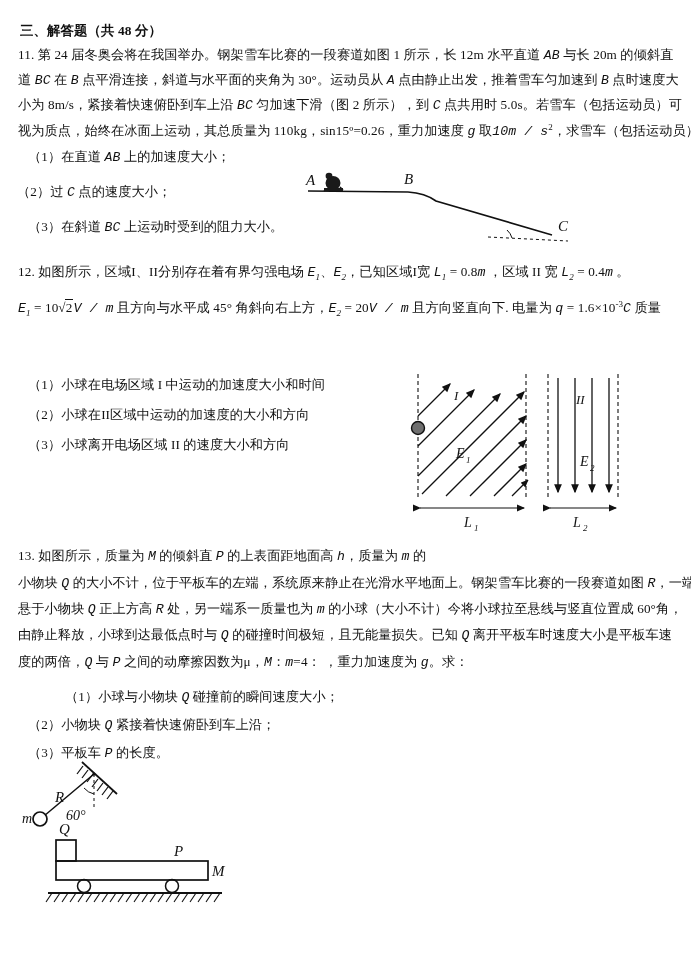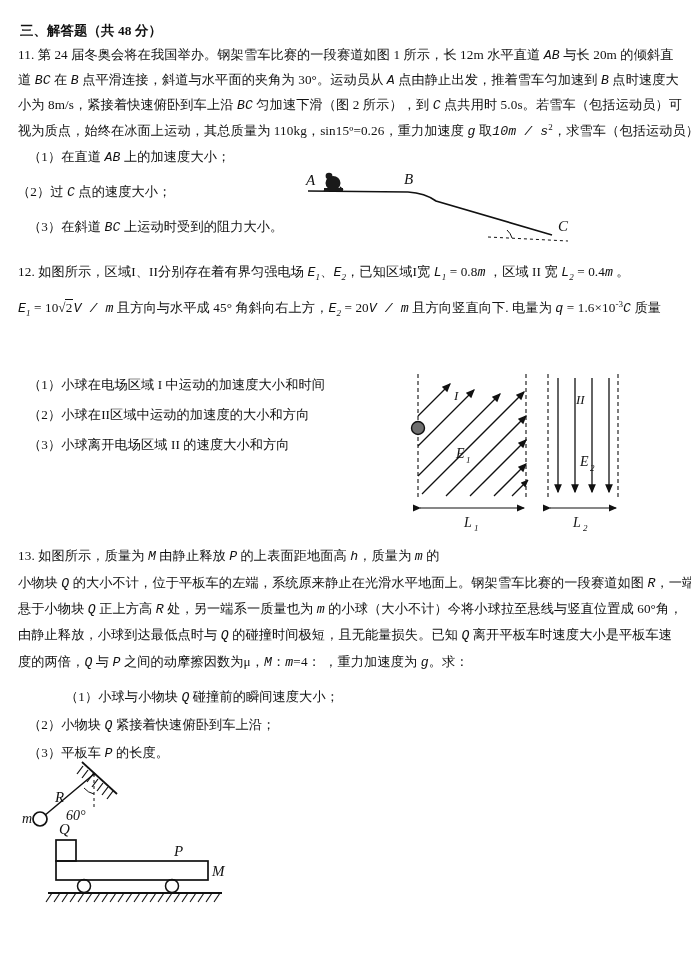--- a/index.html
+++ b/index.html
@@ -173,21 +173,21 @@
         <line x1="142" y1="140" x2="208" y2="140" marker-start="url(#ah)" marker-end="url(#ah)"></line>
       </g>
       <text class="lbl" x="56" y="159" font-size="14">L</text>
       <text class="lbl" x="66" y="163" font-size="9">1</text>
       <text class="lbl" x="165" y="159" font-size="14">L</text>
       <text class="lbl" x="175" y="163" font-size="9">2</text>
     </svg>
   </div>
 
   <div class="txt" style="left:18px; top:549px;">
-    <span>13. 如图所示，质量为 </span><span class="it">M</span><span> 由静止释放 </span><span class="it">P</span><span> 的上表面距地面高 </span><span class="it">h</span><span>，质量为 </span><span class="it">m</span><span> 的</span>
+    <span>13. 如图所示，质量为 </span><span class="it">M</span><span> 的倾斜直 </span><span class="it">P</span><span> 的上表面距地面高 </span><span class="it">h</span><span>，质量为 </span><span class="it">m</span><span> 的</span>
   </div>
   <div class="txt" style="left:18px; top:576px;">
     <span>小物块 </span><span class="it">Q</span><span> 的大小不计，位于平板车的左端，系统原来静止在光滑水平地面上。钢架雪车比赛的一段赛道如图 </span><span class="it">R</span><span>，一端</span>
   </div>
   <div class="txt" style="left:18px; top:602px;">
     <span>悬于小物块 </span><span class="it">Q</span><span> 正上方高 </span><span class="it">R</span><span> 处，另一端系一质量也为 </span><span class="it">m</span><span> 的小球（大小不计）今将小球拉至悬线与竖直位置成 60°角，</span>
   </div>
   <div class="txt" style="left:18px; top:628px;">
     <span>由静止释放，小球到达最低点时与 </span><span class="it">Q</span><span> 的碰撞时间极短，且无能量损失。已知 </span><span class="it">Q</span><span> 离开平板车时速度大小是平板车速</span>
   </div>

